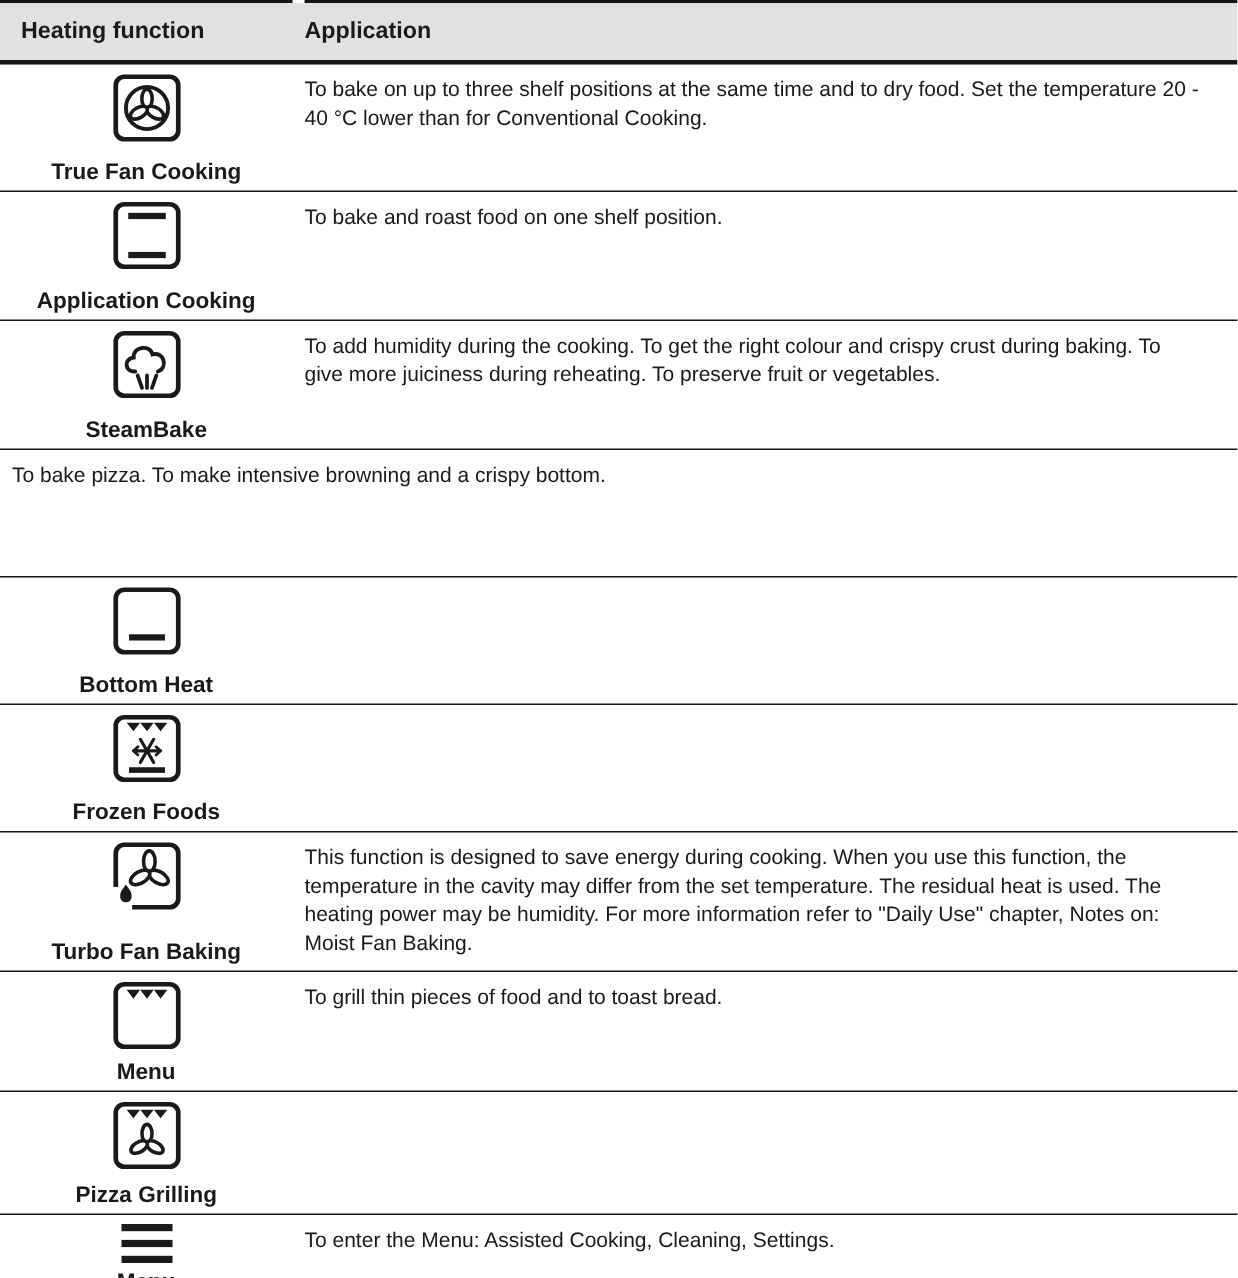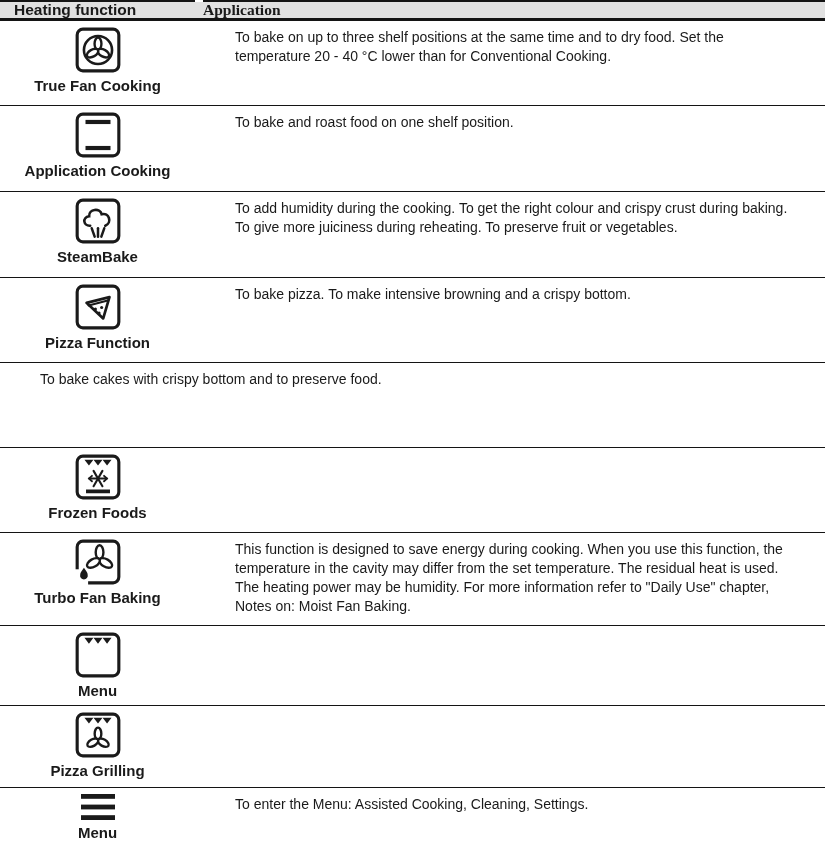--- a/index.html
+++ b/index.html
@@ -4,54 +4,54 @@
 <style>
   html,body{margin:0;padding:0;background:#ffffff;}
   body{
     width:825px;height:852px;overflow:hidden;position:relative;
     font-family:"Liberation Sans","DejaVu Sans",sans-serif;
     color:#1a1a1a;
   }
   .table{width:825px;}
   .header{
     display:flex;align-items:center;
-    height:21px;box-sizing:border-box;
+    height:43px;box-sizing:border-box;
     background:#e1e1e1;
     border-top:2px solid #141414;
     border-bottom:3px solid #141414;
     font-weight:bold;font-size:15.5px;
   }
   .header .col-fn{width:195px;padding-left:14px;box-sizing:border-box;}
-  .header .col-app{padding-left:8px;font-family:Liberation Serif, serif;}
+  .header .col-app{padding-left:8px;}
   .top-notch{position:absolute;left:195px;top:0;width:8px;height:2px;background:#fff;}
   .row{
     display:flex;box-sizing:border-box;
     border-bottom:1px solid #141414;
   }
   .rows .row:nth-child(1){min-height:85px;}
   .rows .row:nth-child(2){min-height:86px;}
   .rows .row:nth-child(3){min-height:86px;}
   .rows .row:nth-child(4){min-height:85px;}
   .rows .row:nth-child(5){min-height:85px;}
   .rows .row:nth-child(6){min-height:85px;}
   .rows .row:nth-child(7){min-height:93px;}
   .rows .row:nth-child(8){min-height:80px;}
   .rows .row:nth-child(9){min-height:82px;}
   .rows .row:nth-child(10){min-height:52px;border-bottom:none;}
   .fn-cell{
     width:195px;box-sizing:border-box;flex:0 0 195px;
-    display:flex;flex-direction:column;align-items:center;justify-content:flex-start;
+    display:flex;flex-direction:column;align-items:center;justify-content:space-between;
     padding:4px 0;
   }
   .fn-icon{display:block;}
   .fn-label{font-weight:bold;font-size:15px;margin-top:2px;white-space:nowrap;}
   .desc-cell{
     flex:1;box-sizing:border-box;
     padding:7px 24px 4px 8px;
-    font-size:14px;line-height:19px;margin-left:32px;
+    font-size:14px;line-height:19px;
   }
   .ico{stroke:#1a1a1a;}
   .ico .frame{fill:none;stroke:#1a1a1a;stroke-width:3;}
   .ico .ln{stroke:#1a1a1a;fill:none;stroke-linecap:round;}
   .ico .fl{fill:#1a1a1a;stroke:none;}
   .ico .petal{fill:#ffffff;stroke:#1a1a1a;stroke-width:2.3;}
 </style>
 </head>
 <body>
 
@@ -101,36 +101,31 @@
           <path class="ln" stroke-width="2.4" d="M -6 7 L -3.2 15"></path>
           <path class="ln" stroke-width="2.4" d="M 0 7 L 0 15"></path>
           <path class="ln" stroke-width="2.4" d="M 6 7 L 3.2 15"></path>
         </svg>
         <div class="fn-label">SteamBake</div>
       </div>
       <div class="desc-cell">To add humidity during the cooking. To get the right colour and crispy crust during baking. To give more juiciness during reheating. To preserve fruit or vegetables.</div>
     </div>
 
     <div class="row">
-      <div class="fn-cell">
-        <svg class="fn-icon ico" width="50" height="50" viewBox="-24 -24 48 48">
-          <rect class="frame" x="-20" y="-20" width="40" height="40" rx="5.5"></rect>
-          <path class="ln" stroke-width="2.6" stroke-linejoin="round" d="M -11 -4 L 11 -9.5 L 5 11 Z"></path>
-          <path class="ln" stroke-width="2" d="M -9 -1.5 L 9.3 -6.2"></path>
-          <circle class="fl" cx="-2.5" cy="2" r="1.5"></circle>
-          <circle class="fl" cx="3.5" cy="0.5" r="1.5"></circle>
-          <circle class="fl" cx="1" cy="5.8" r="1.5"></circle>
-        </svg>
-        <div class="fn-label">Pizza Function</div>
-      </div>
       <div class="desc-cell">To bake pizza. To make intensive browning and a crispy bottom.</div>
     </div>
 
     <div class="row">
-      <div class="desc-cell">To bake cakes with crispy bottom and to preserve food.</div>
+      <div class="fn-cell">
+        <svg class="fn-icon ico" width="50" height="50" viewBox="-24 -24 48 48">
+          <rect class="frame" x="-20" y="-20" width="40" height="40" rx="5.5"></rect>
+          <rect class="fl" x="-11.5" y="8.5" width="23" height="4"></rect>
+        </svg>
+        <div class="fn-label">Bottom Heat</div>
+      </div>
     </div>
 
     <div class="row">
       <div class="fn-cell">
         <svg class="fn-icon ico" width="50" height="50" viewBox="-24 -24 48 48">
           <rect class="frame" x="-20" y="-20" width="40" height="40" rx="5.5"></rect>
           <path class="fl" d="M -13 -16.5 L -4.4 -16.5 L -8.7 -11 Z M -4.3 -16.5 L 4.3 -16.5 L 0 -11 Z M 4.4 -16.5 L 13 -16.5 L 8.7 -11 Z"></path>
           <g transform="translate(0,1.5)">
             <path class="ln" stroke-width="2" d="M -8.5 0 L 8.5 0"></path>
             <path class="ln" stroke-width="2" d="M -8.5 0 L 8.5 0" transform="rotate(60)"></path>
@@ -162,20 +157,21 @@
     </div>
 
     <div class="row">
       <div class="fn-cell">
         <svg class="fn-icon ico" width="50" height="50" viewBox="-24 -24 48 48">
           <rect class="frame" x="-20" y="-20" width="40" height="40" rx="5.5"></rect>
           <path class="fl" d="M -13 -16.5 L -4.4 -16.5 L -8.7 -10.8 Z M -4.3 -16.5 L 4.3 -16.5 L 0 -10.8 Z M 4.4 -16.5 L 13 -16.5 L 8.7 -10.8 Z"></path>
         </svg>
         <div class="fn-label">Menu</div>
       </div>
+      <div class="desc-cell">To grill thin pieces of food and to toast bread.</div>
     </div>
 
     <div class="row">
       <div class="fn-cell">
         <svg class="fn-icon ico" width="50" height="50" viewBox="-24 -24 48 48">
           <rect class="frame" x="-20" y="-20" width="40" height="40" rx="5.5"></rect>
           <path class="fl" d="M -13 -16.5 L -4.4 -16.5 L -8.7 -11 Z M -4.3 -16.5 L 4.3 -16.5 L 0 -11 Z M 4.4 -16.5 L 13 -16.5 L 8.7 -11 Z"></path>
           <g transform="translate(0,4.5)">
             <ellipse class="petal" cx="0" cy="-5.8" rx="3.2" ry="5.8"></ellipse>
             <ellipse class="petal" cx="0" cy="-5.8" rx="3.2" ry="5.8" transform="rotate(120)"></ellipse>

